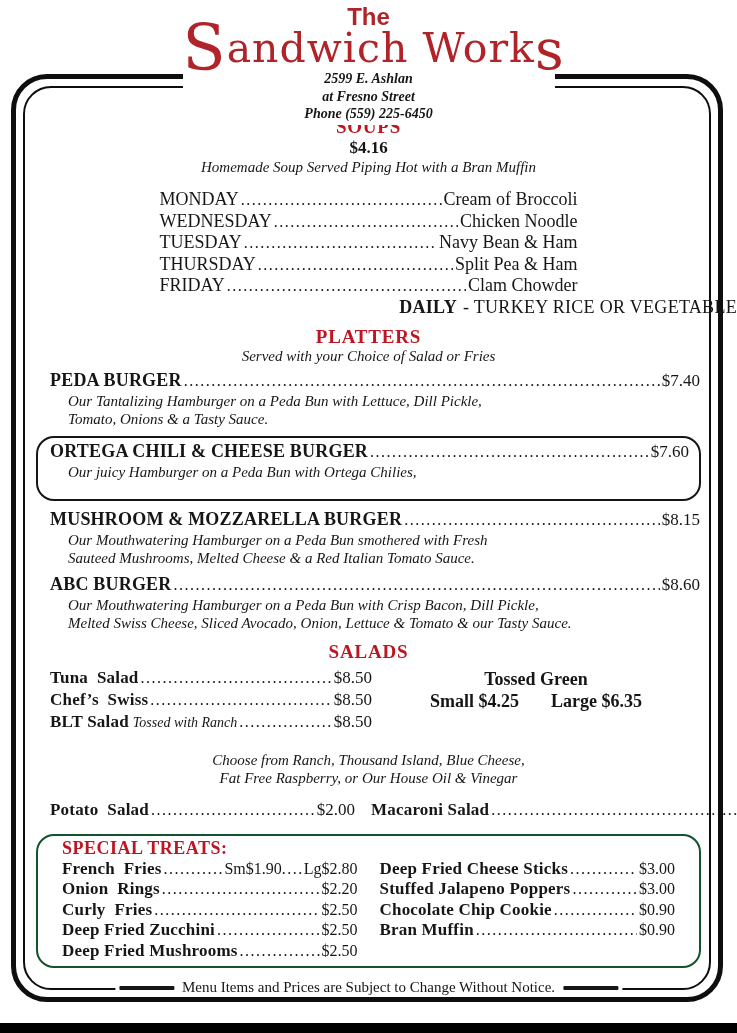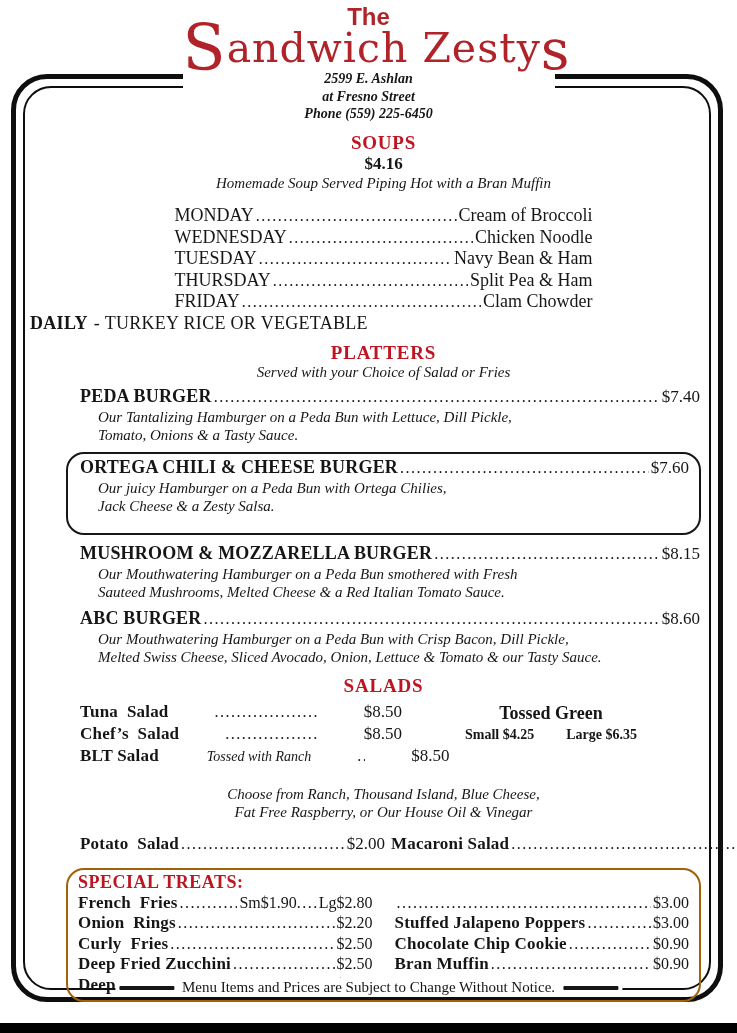--- a/index.html
+++ b/index.html
@@ -15,65 +15,65 @@
   .brand{position:absolute;top:0;left:50%;transform:translateX(-50%);width:372px;
       background:#fff;z-index:3;text-align:center;padding-bottom:2px;}
   .brand-the{color:var(--logo-red,#b02429);font-family:Liberation Sans, sans-serif;
       font-size:24px;line-height:30px;font-weight:700;padding-top:2px;}
   .brand-name{color:var(--logo-red,#b02429);font-family:"DejaVu Serif",serif;
       font-size:41px;line-height:40px;letter-spacing:1px;margin-top:-4px;white-space:nowrap;}
   .cap{font-size:63px;line-height:0;position:relative;top:8px;}
   .cap.s2{font-size:56px;top:7px;}
   .address{font-style:italic;font-size:14px;font-weight:700;line-height:17.5px;margin-top:2px;}
   
-  .content{position:absolute;top:132px;left:0;right:0;z-index:2;margin-left:30px;}
+  .content{position:absolute;top:116px;left:0;right:0;z-index:2;}
   .heading{color:var(--accent-red,#bd1622);text-align:center;font-size:19px;font-weight:700;
       letter-spacing:.8px;line-height:19px;margin:0;}
   .h-soups{margin-top:1px;}
   .h-platters{margin-top:9px;}
   .h-salads{margin-top:10px;}
   .soup-price{text-align:center;font-weight:700;font-size:17px;line-height:18px;margin-top:3px;}
   .tagline{text-align:center;font-style:italic;font-size:15px;line-height:17px;margin-top:2px;}
   
   .mrow{display:flex;align-items:baseline;}
   .mname{font-weight:700;font-size:18px;white-space:pre;letter-spacing:.2px;}
   .mprice{font-size:17px;white-space:pre;}
   .dots{flex:1 1 auto;overflow:hidden;white-space:nowrap;font-size:16px;min-width:8px;margin:0 2px;}
   .dots::after{content:"......................................................................................................................................";letter-spacing:1.5px;}
   .minidots{overflow:hidden;white-space:nowrap;width:22px;font-size:16px;flex:0 0 auto;}
   .minidots::after{content:"........";letter-spacing:1.5px;}
   
   .days{width:418px;margin:13px auto 0;}
   .drow{display:flex;align-items:center;font-size:18px;line-height:21.5px;}
   .drow .day,.drow .soup{white-space:pre;}
-  .daily{text-align:left;font-size:18px;line-height:21px;letter-spacing:.3px;}
+  .daily{text-align:right;font-size:18px;line-height:21px;letter-spacing:.3px;}
   .daily b{margin-right:6px;}
   
   .platter{margin:4px 37px 0 50px;}
   .platter .mrow{line-height:22px;}
   .desc{margin-left:18px;font-style:italic;font-size:15px;line-height:18px;}
   .platter.boxed{margin:8px 36px 0 36px;border:2px solid #161616;border-radius:18px;
       padding:2px 10px 18px 12px;}
   
   .salad-cols{display:flex;margin:6px 37px 0 50px;}
   .salad-left{width:322px;}
-  .salad-left .mrow{line-height:22px;gap:44px;}
+  .salad-left .mrow{line-height:22px;}
   .salad-left .mname{font-size:17px;}
   .salad-note{font-style:italic;font-size:14px;margin-left:4px;white-space:pre;}
   .salad-right{flex:1;text-align:center;padding-top:1px;}
   .tg-title{font-weight:700;font-size:18px;line-height:22px;}
-  .tg-sizes{font-weight:700;font-size:14px;line-height:22px;display:flex;justify-content:center;gap:32px;white-space:pre;}
+  .tg-sizes{font-weight:700;font-size:18px;line-height:22px;display:flex;justify-content:center;gap:32px;white-space:pre;}
   .dressings{text-align:center;font-style:italic;font-size:15px;line-height:18px;margin-top:17px;}
-  .extras{display:flex;margin:12px 37px 0 50px;gap:6px;}
+  .extras{display:flex;margin:12px 37px 0 50px;gap:16px;}
   .extras .mrow{line-height:22px;}
   .ex-left{width:305px;flex:0 0 auto;}
   .ex-right{flex:1;}
   .extras .mname{font-size:17px;}
   
-  .treats{margin:13px 36px 0;border:2px solid #a16207;border-radius:18px;padding:2px 10px 5px;}
+  .treats{margin:13px 36px 0;border:2px solid #14532d;border-radius:18px;padding:2px 24px 5px;}
   .treats-heading{color:var(--accent-red,#bd1622);font-weight:700;font-size:18px;
       letter-spacing:.5px;line-height:21px;}
   .treats-cols{display:flex;gap:22px;}
   .tcol{flex:1;min-width:0;}
   .tcol .mrow{line-height:20.5px;}
   .tcol .mname{font-size:17px;}
   .tcol .mprice{font-size:16px;}
   
   .footer{position:absolute;top:978px;left:50%;transform:translateX(-50%);z-index:3;
       background:#fff;display:flex;align-items:center;gap:8px;padding:0 4px;height:19px;white-space:nowrap;}
@@ -83,21 +83,21 @@
 </style>
 </head>
 <body>
 
 <div class="page">
   <div class="border-outer"></div>
   <div class="border-inner"></div>
 
   <header class="brand">
     <div class="brand-the">The</div>
-    <div class="brand-name"><span class="cap s1">S</span><span>andwich Zesty</span><span class="cap s2">s</span></div>
+    <div class="brand-name"><span class="cap s1">S</span><span>andwich Work</span><span class="cap s2">s</span></div>
     <div class="address">
       <div>2599 E. Ashlan</div>
       <div>at Fresno Street</div>
       <div>Phone (559) 225-6450</div>
     </div>
   </header>
 
   <main class="content">
 
     <h2 class="heading h-soups">SOUPS</h2>
@@ -149,21 +149,20 @@
     </div>
 
     <div class="platter boxed">
       <div class="mrow">
           <span class="mname">ORTEGA CHILI &amp; CHEESE BURGER</span>
           <span class="dots"></span>
           <span class="mprice">$7.60</span>
         </div>
       <div class="desc">
           <div>Our juicy Hamburger on a Peda Bun with Ortega Chilies,</div>
-          <div>Jack Cheese &amp; a Zesty Salsa.</div>
         </div>
     </div>
 
     <div class="platter" style="margin-top:7px">
       <div class="mrow">
           <span class="mname">MUSHROOM &amp; MOZZARELLA BURGER</span>
           <span class="dots"></span>
           <span class="mprice">$8.15</span>
         </div>
       <div class="desc">
@@ -187,21 +186,21 @@
     <h2 class="heading h-salads">SALADS</h2>
 
     <div class="salad-cols">
       <div class="salad-left">
         <div class="mrow">
             <span class="mname">Tuna  Salad</span>
             <span class="dots"></span>
             <span class="mprice">$8.50</span>
           </div>
         <div class="mrow">
-            <span class="mname">Chef’s  Salad</span>
+            <span class="mname">Chef’s  Swiss</span>
             <span class="dots"></span>
             <span class="mprice">$8.50</span>
           </div>
         <div class="mrow">
             <span class="mname">BLT Salad</span>
             <span class="salad-note">Tossed with Ranch</span>
             <span class="dots"></span>
             <span class="mprice">$8.50</span>
           </div>
       </div>
@@ -255,20 +254,21 @@
               <span class="mprice">$2.50</span>
             </div>
           <div class="mrow">
               <span class="mname">Deep Fried Mushrooms</span>
               <span class="dots"></span>
               <span class="mprice">$2.50</span>
             </div>
         </div>
         <div class="tcol">
           <div class="mrow">
+              <span class="mname">Deep Fried Cheese Sticks</span>
               <span class="dots"></span>
               <span class="mprice">$3.00</span>
             </div>
           <div class="mrow">
               <span class="mname">Stuffed Jalapeno Poppers</span>
               <span class="dots"></span>
               <span class="mprice">$3.00</span>
             </div>
           <div class="mrow">
               <span class="mname">Chocolate Chip Cookie</span>

